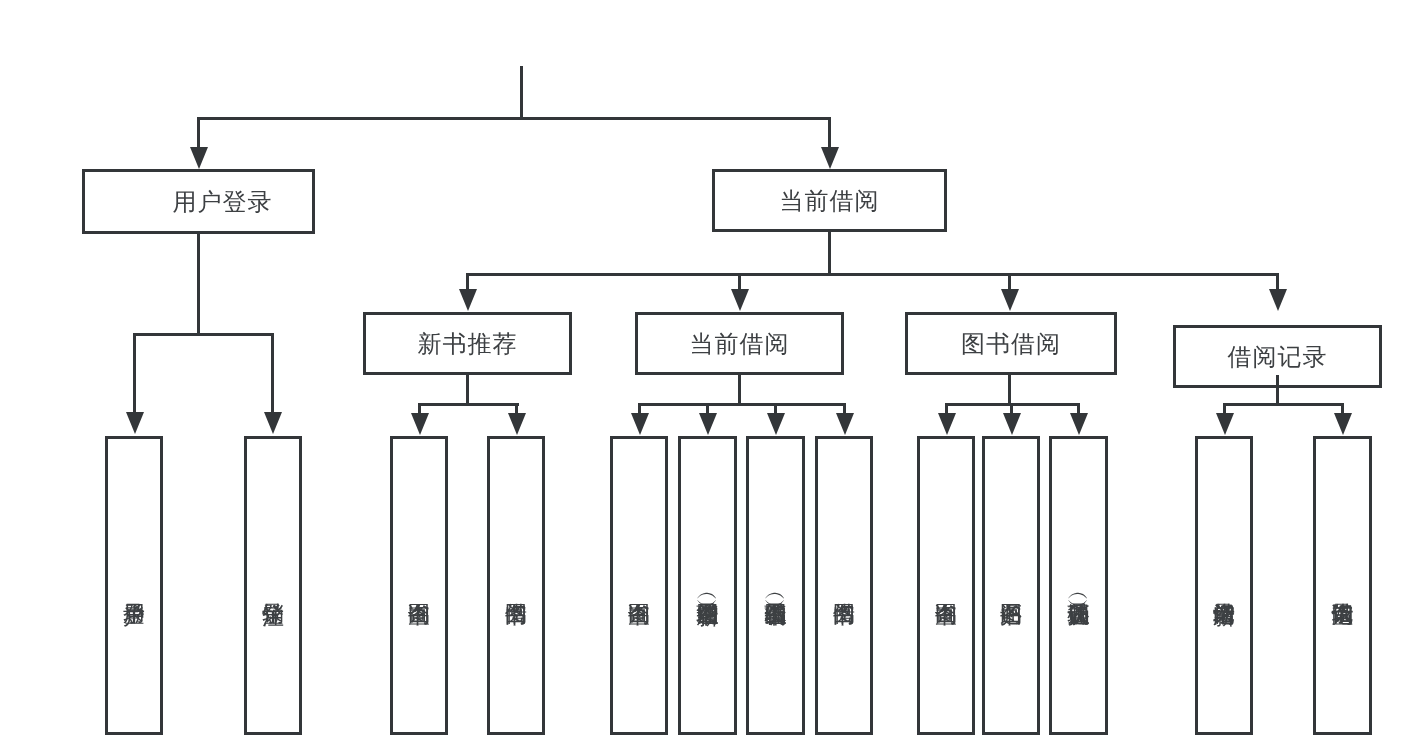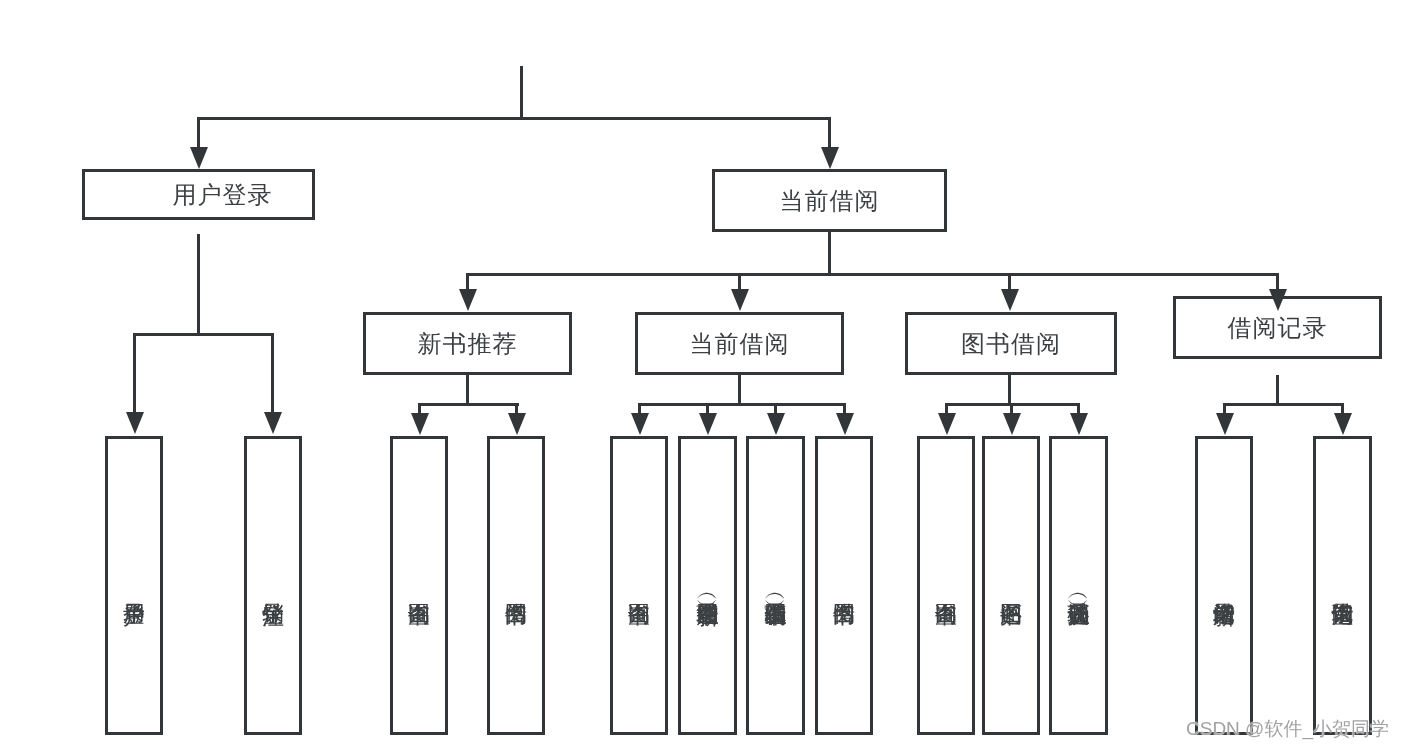--- a/index.html
+++ b/index.html
@@ -53,37 +53,37 @@
     white-space:nowrap;
     z-index:5;
   }
 </style>
 </head>
 <body>
 
 <div class="diagram">
 
 
-  <div class="node" style="left:82px;top:169px;width:233px;height:51px;padding-left:48px;">
+  <div class="node" style="left:82px;top:169px;width:233px;height:65px;padding-left:48px;">
     <span>用户登录</span>
   </div>
   <div class="node" style="left:712px;top:169px;width:235px;height:63px;">
     <span>当前借阅</span>
   </div>
 
   <div class="node" style="left:363px;top:312px;width:209px;height:63px;">
     <span>新书推荐</span>
   </div>
   <div class="node" style="left:635px;top:312px;width:209px;height:63px;">
     <span>当前借阅</span>
   </div>
   <div class="node" style="left:905px;top:312px;width:212px;height:63px;">
     <span>图书借阅</span>
   </div>
-  <div class="node" style="left:1173px;top:296px;width:209px;height:63px;">
+  <div class="node" style="left:1173px;top:325px;width:209px;height:63px;">
     <span>借阅记录</span>
   </div>
 
   <div class="node leaf" style="left:105px;top:436px;width:58px;height:299px;">
     <span class="vtext">用户登录</span>
   </div>
   <div class="node leaf" style="left:244px;top:436px;width:58px;height:299px;">
     <span class="vtext">注销登录</span>
   </div>
 
@@ -176,15 +176,14 @@
   <div class="vline" style="left:1077px;top:403px;height:12px;"></div>
   <div class="arrow" style="left:1070px;top:413px;"></div>
 
   <div class="vline" style="left:1276px;top:375px;height:31px;"></div>
   <div class="hline" style="left:1223px;top:403px;width:121px;"></div>
   <div class="vline" style="left:1223px;top:403px;height:12px;"></div>
   <div class="arrow" style="left:1216px;top:413px;"></div>
   <div class="vline" style="left:1341px;top:403px;height:12px;"></div>
   <div class="arrow" style="left:1334px;top:413px;"></div>
 
-  <div class="watermark">CSDN @软件_小贺同学</div>
 
 </div>
 
 </body></html>

